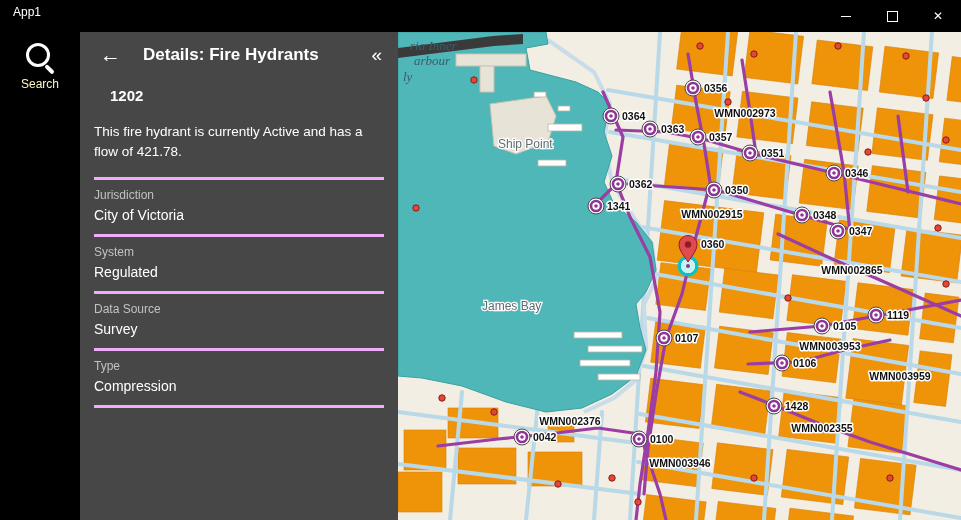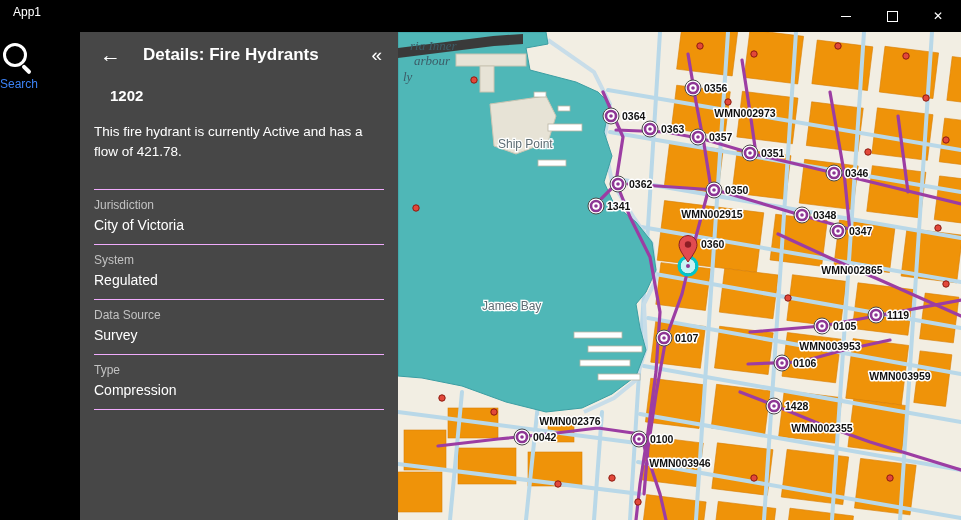--- a/index.html
+++ b/index.html
@@ -11,39 +11,39 @@
             display:flex;align-items:center;color:#fff;z-index:50;}
   .app-title{font-size:12px;padding-left:13px;}
   .win-controls{margin-left:auto;display:flex;height:100%;}
   .win-btn{width:46px;height:32px;display:flex;align-items:center;justify-content:center;
            color:#fff;font-size:12px;cursor:default;}
   .glyph-min{width:10px;height:1px;background:#fff;display:block;}
   .glyph-max{width:9px;height:9px;border:1px solid #fff;display:block;}
 
   
   .sidebar{position:absolute;top:32px;left:0;width:80px;bottom:0;background:#000;z-index:40;}
-  .search-item{display:flex;flex-direction:column;padding-top:8px;color:#3b82f6;}
+  .search-item{display:flex;flex-direction:column;align-items:center;padding-top:8px;color:#fef9c3;}
   .search-glyph{position:relative;width:34px;height:34px;}
   .search-glyph::before{content:"";position:absolute;left:3px;top:3px;width:18px;height:18px;
         border:3px solid #fff;border-radius:50%;}
   .search-glyph::after{content:"";position:absolute;left:24px;top:24px;width:11px;height:3.5px;
         background:#fff;transform:rotate(45deg);transform-origin:0 0;border-radius:2px;}
   .search-label{font-size:12px;margin-top:3px;}
 
   
   .panel{position:absolute;top:32px;left:80px;width:318px;bottom:0;background:#474747;
          color:#fff;overflow:hidden;z-index:30;}
   .panel-header{display:flex;align-items:center;padding:12px 16px 8px 20px;}
   .back-btn{font-size:21px;line-height:1;cursor:default;}
   .panel-title{font-size:17px;font-weight:bold;margin-left:22px;text-align:right;}
   .collapse-btn{margin-left:auto;font-size:19px;line-height:1;cursor:default;}
   .panel-body{padding:0 14px 0 14px;}
   .feature-heading{font-size:15px;font-weight:bold;margin:14px 0 18px 16px;}
-  .summary{font-size:13.5px;line-height:1.45;margin-bottom:28px;}
-  .field{border-top:1px solid #f0abfc;padding:8px 0 10px 0;}
+  .summary{font-size:13.5px;line-height:1.45;margin-bottom:16px;}
+  .field{border-top:3px solid #f0abfc;padding:8px 0 10px 0;}
   .field-label{color:#c2c2c2;font-size:12px;margin-bottom:5px;}
   .field-value{font-size:14px;min-height:17px;}
 
   
   .map{position:absolute;top:32px;left:398px;right:0;bottom:0;background:#f2eee3;overflow:hidden;}
   .map svg{display:block;}
   .attribution{position:absolute;right:0;bottom:0;background:rgba(255,255,255,.6);
                color:#323232;font-size:12px;padding:2px 10px 3px 10px;z-index:10;}
 
   

